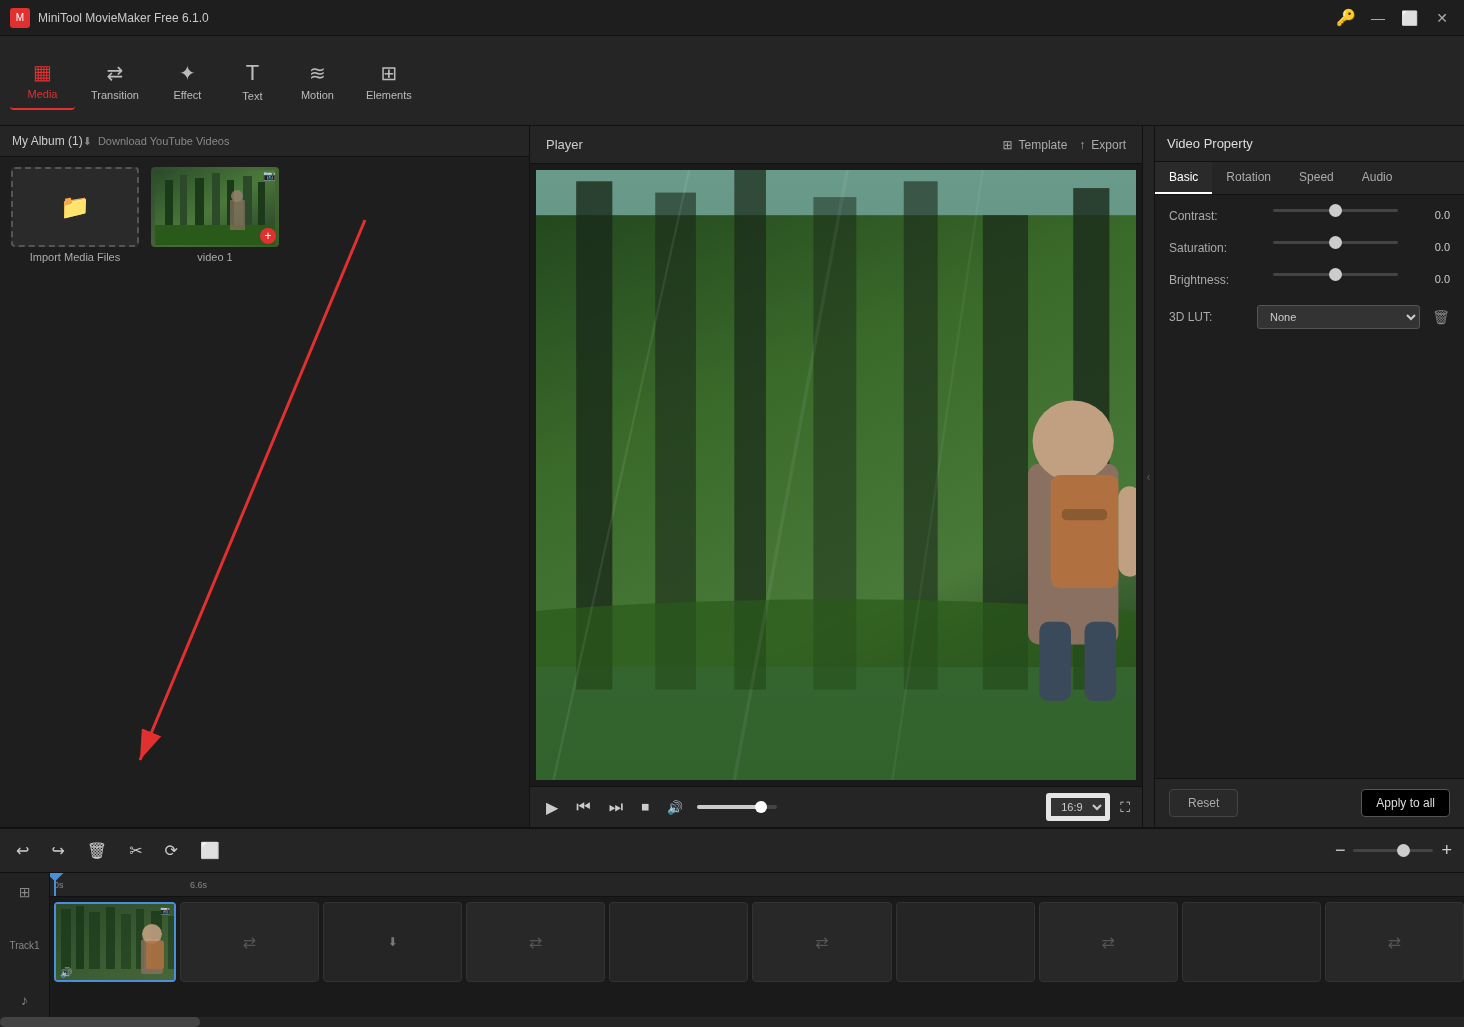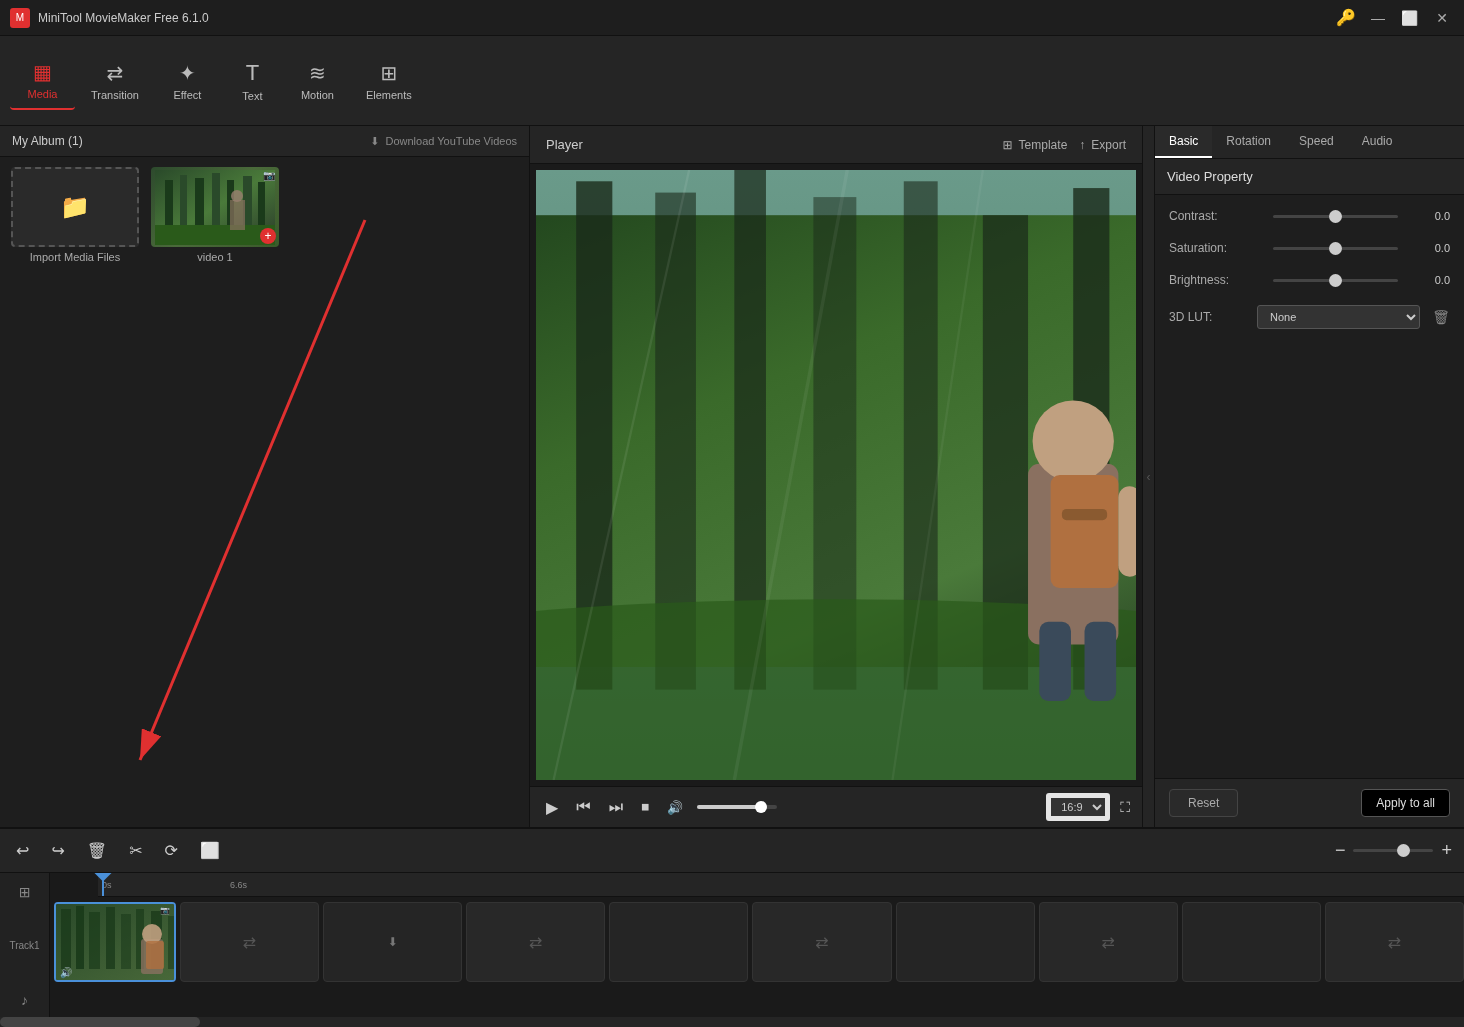--- a/index.html
+++ b/index.html
@@ -18,21 +18,21 @@
     .toolbar-item { display: flex; flex-direction: column; align-items: center; justify-content: center; padding: 8px 16px; cursor: pointer; color: #bbb; gap: 4px; border-radius: 4px; min-width: 65px; }
     .toolbar-item.active { color: #e03030; border-bottom: 2px solid #e03030; }
     .toolbar-item .t-icon { font-size: 20px; }
     .toolbar-item .t-label { font-size: 11px; }
 
     
     #main { display: flex; height: calc(1027px - 36px - 90px - 200px); }
 
     
     #left-panel { width: 530px; background: #1e1e1e; border-right: 1px solid #111; display: flex; flex-direction: column; }
-    #left-panel .panel-header { padding: 8px 12px; background: #252525; border-bottom: 1px solid #111; display: flex; align-items: center; justify-content: space-between; }
+    #left-panel .panel-header { padding: 8px 12px; background: #252525; border-bottom: 1px solid #111; display: flex; align-items: center; justify-content: flex-start; }
     #left-panel .panel-nav { display: flex; flex-direction: column; gap: 4px; padding: 6px 8px; background: #222; min-width: 140px; border-right: 1px solid #111; }
     .nav-item { padding: 6px 10px; cursor: pointer; color: #bbb; border-radius: 3px; white-space: nowrap; }
     .nav-item.active { background: #2d2d2d; color: #fff; }
     #left-panel .content-area { display: flex; flex: 1; }
     #media-grid { flex: 1; padding: 10px; display: flex; flex-wrap: wrap; gap: 10px; align-content: flex-start; }
     .media-item { width: 130px; display: flex; flex-direction: column; align-items: center; gap: 4px; }
     .media-thumb { width: 128px; height: 80px; background: #2a2a2a; border: 2px dashed #555; border-radius: 4px; display: flex; align-items: center; justify-content: center; color: #777; font-size: 24px; cursor: pointer; }
     .media-thumb.video { border: none; background: #333; border-radius: 4px; overflow: hidden; position: relative; }
     .media-thumb .video-inner { width: 100%; height: 100%; background: linear-gradient(135deg, #2d4a2d 0%, #4a6a3a 50%, #3a5a2a 100%); display: flex; align-items: center; justify-content: center; }
     .media-thumb .plus-badge { position: absolute; bottom: 3px; right: 3px; background: #e03030; color: white; width: 16px; height: 16px; border-radius: 50%; display: flex; align-items: center; justify-content: center; font-size: 12px; }
@@ -64,21 +64,21 @@
     .fullscreen-btn { background: none; border: none; color: #ccc; cursor: pointer; font-size: 14px; }
 
     
     #right-panel { width: 310px; background: #1e1e1e; border-left: 1px solid #111; display: flex; flex-direction: column; }
     #right-panel-header { padding: 10px 12px; background: #252525; border-bottom: 1px solid #111; }
     #right-panel-title { font-size: 13px; color: #ddd; }
     #prop-tabs { display: flex; border-bottom: 1px solid #111; background: #252525; }
     .prop-tab { padding: 8px 14px; cursor: pointer; color: #aaa; font-size: 12px; border-bottom: 2px solid transparent; }
     .prop-tab.active { color: #fff; border-bottom: 2px solid #fff; background: #2a2a2a; }
     #prop-content { flex: 1; padding: 14px 14px; overflow-y: auto; }
-    .prop-row { display: flex; align-items: center; margin-bottom: 18px; gap: 24px; }
+    .prop-row { display: flex; align-items: flex-start; margin-bottom: 18px; gap: 24px; }
     .prop-label { color: #aaa; font-size: 12px; min-width: 80px; }
     .prop-slider-track { flex: 1; height: 3px; background: #444; border-radius: 2px; position: relative; cursor: pointer; }
     .prop-slider-thumb { position: absolute; left: 45%; top: -5px; width: 13px; height: 13px; background: #ccc; border-radius: 50%; }
     .prop-value { color: #ccc; font-size: 11px; min-width: 28px; text-align: right; }
     .lut-row { display: flex; align-items: center; margin-bottom: 14px; gap: 8px; }
     .lut-select { flex: 1; background: #333; border: 1px solid #555; color: #ccc; padding: 4px 8px; border-radius: 3px; font-size: 11px; }
     .lut-delete { background: none; border: none; color: #888; cursor: pointer; font-size: 14px; margin-left: 4px; }
     #prop-footer { display: flex; align-items: center; justify-content: space-between; padding: 10px 14px; background: #252525; border-top: 1px solid #111; }
     .reset-btn { background: #2a2a2a; border: 1px solid #444; color: #aaa; padding: 6px 18px; border-radius: 4px; cursor: pointer; font-size: 12px; }
     .apply-btn { background: #000000; border: 1px solid #555; color: #ddd; padding: 6px 14px; border-radius: 4px; cursor: pointer; font-size: 12px; }
@@ -294,28 +294,28 @@
           <option>9:16</option>
         </select>
         <button class="fullscreen-btn">⛶</button>
       </div>
     </div>
   </div>
 
   <div class="collapse-handle">‹</div>
 
   <div id="right-panel">
+    <div id="right-panel-header">
+      <span id="right-panel-title">Video Property</span>
+    </div>
     <div id="prop-tabs">
       <div class="prop-tab active">Basic</div>
       <div class="prop-tab">Rotation</div>
       <div class="prop-tab">Speed</div>
       <div class="prop-tab">Audio</div>
-    </div>
-    <div id="right-panel-header">
-      <span id="right-panel-title">Video Property</span>
     </div>
     <div id="prop-content">
       <div class="prop-row">
         <span class="prop-label">Contrast:</span>
         <div class="prop-slider-track">
           <div class="prop-slider-thumb"></div>
         </div>
         <span class="prop-value">0.0</span>
       </div>
       <div class="prop-row">
@@ -363,26 +363,26 @@
       <button class="zoom-btn">+</button>
     </div>
   </div>
   <div id="timeline-body">
     <div id="track-labels">
       <div class="track-side-icon">⊞</div>
       <div class="track-label">Track1</div>
       <div class="track-side-icon">♪</div>
     </div>
     <div id="tracks-content">
-      <div id="timeline-ruler" style="height:24px; background:#252525; border-bottom:1px solid #111; position:relative; display:flex; align-items:center;margin-left:48px;">
+      <div id="timeline-ruler" style="height:24px; background:#252525; border-bottom:1px solid #111; position:relative; display:flex; align-items:center;">
         <span style="position:absolute; left:4px; font-size:9px; color:#888;">0s</span>
         <div style="position:absolute; left:4px; top:0; width:2px; height:100%; background:#4a90d9; z-index:10;">
           <div style="width:12px;height:12px;background:#4a90d9;transform:rotate(45deg);position:absolute;top:-6px;left:-5px;"></div>
         </div>
-        <span style="position:absolute; left:132px; font-size:9px; color:#888;">6.6s</span>
+        <span style="position:absolute; left:140px; font-size:9px; color:#888;">6.6s</span>
       </div>
       <div id="video-track">
         <div class="track-clip">
           <div class="track-clip-inner">
             <svg width="136" height="76" viewBox="0 0 136 76">
               <defs>
                 <linearGradient id="cg" x1="0" y1="0" x2="1" y2="1">
                   <stop offset="0%" stop-color="#2a4a2a"></stop>
                   <stop offset="100%" stop-color="#4a6a3a"></stop>
                 </linearGradient>

